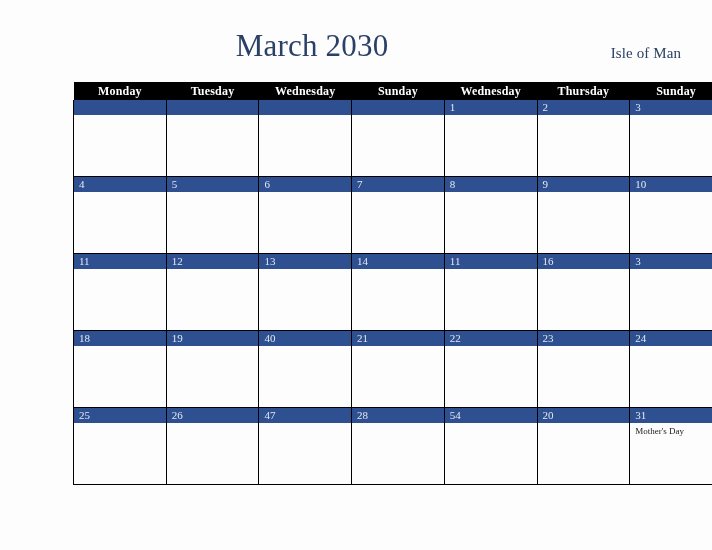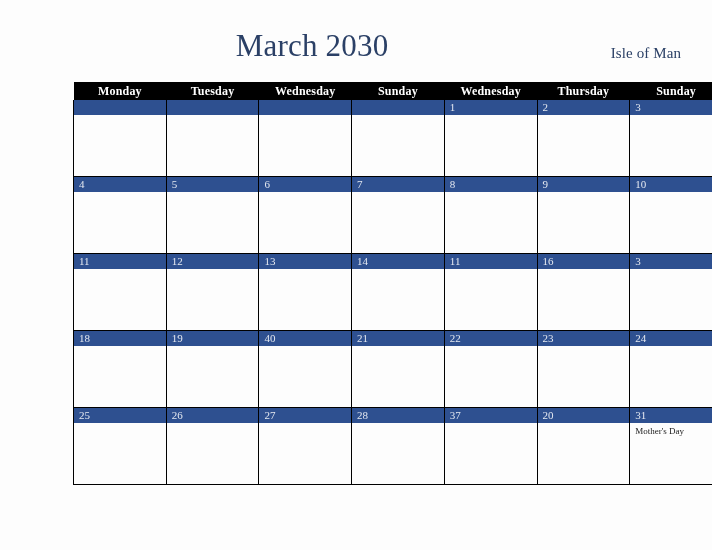--- a/index.html
+++ b/index.html
@@ -297,29 +297,29 @@
       <tr>
         <td class="first-col">
           <div class="daybar">25</div>
           <div class="events"></div>
         </td>
         <td>
           <div class="daybar">26</div>
           <div class="events"></div>
         </td>
         <td>
-          <div class="daybar">27</div>
+          <div class="daybar">47</div>
           <div class="events"></div>
         </td>
         <td>
           <div class="daybar">28</div>
           <div class="events"></div>
         </td>
         <td>
-          <div class="daybar">37</div>
+          <div class="daybar">54</div>
           <div class="events"></div>
         </td>
         <td>
           <div class="daybar">20</div>
           <div class="events"></div>
         </td>
         <td>
           <div class="daybar">31</div>
           <div class="events">
             <span class="event-item">Mother's Day</span>

